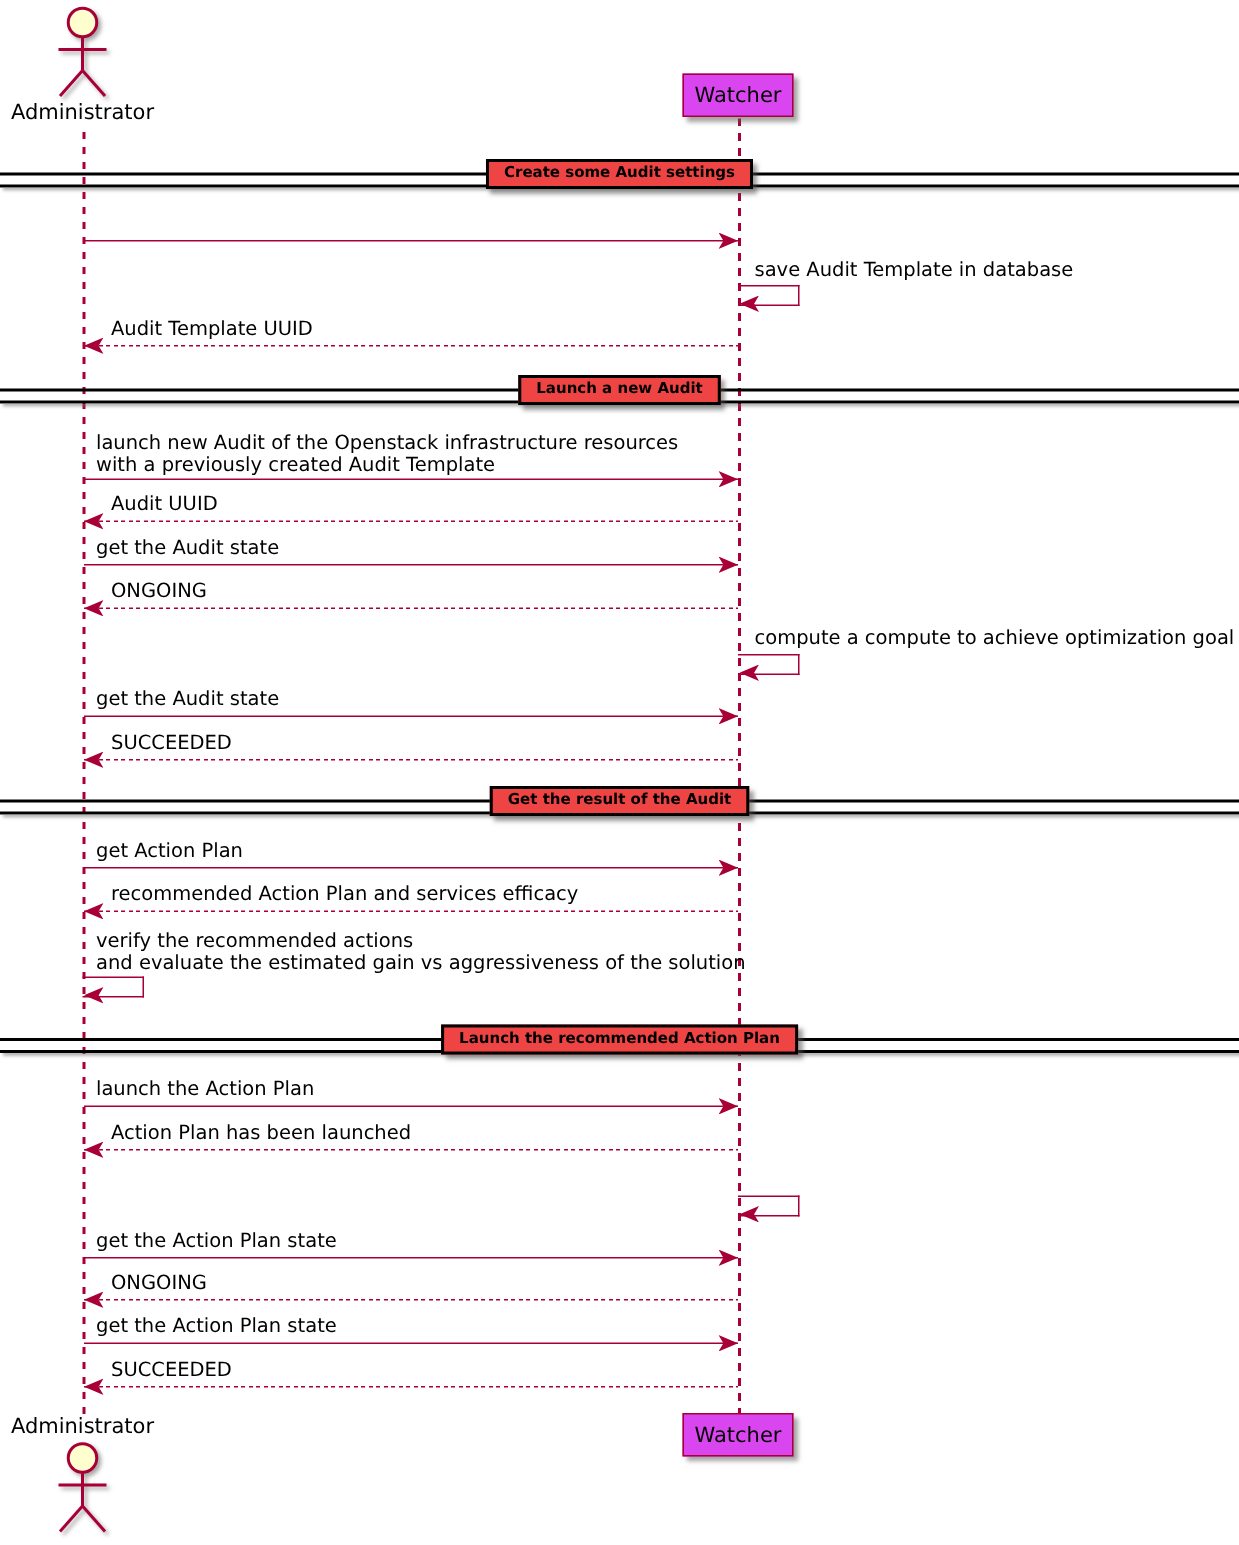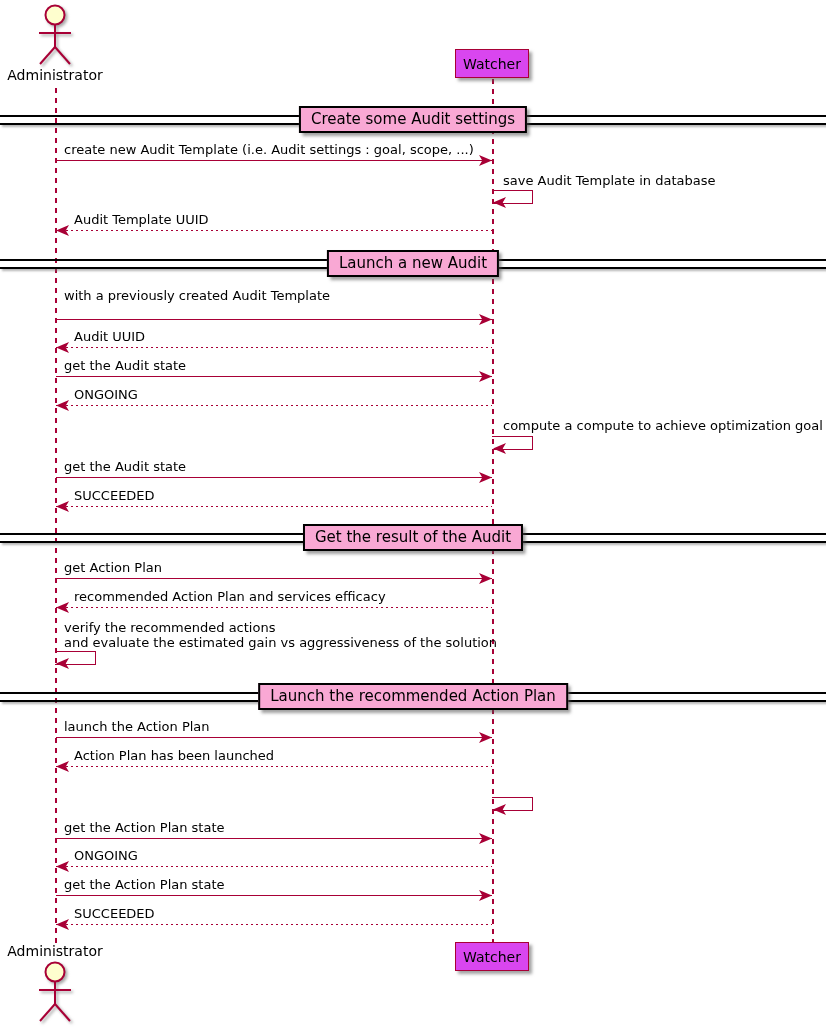--- a/index.html
+++ b/index.html
@@ -25,22 +25,22 @@
   .actor-label { position:absolute; width:110px; text-align:center; font-size:14px; white-space:nowrap; }
   
   .divider { position:absolute; left:0; right:0; height:0; }
   .divider-lines {
     position:absolute; left:0; right:0; top:-3px; height:6px;
     border-top:2px solid #000; border-bottom:2px solid #000;
     box-shadow:2px 2px 2px rgba(110,110,110,0.5);
   }
   .divider-box {
     position:absolute; top:-12px; left:50%; transform:translateX(-50%);
-    background:#f9a8d4; border:2px solid #000; padding:2px 10px 3px;
-    font-size:15px; font-weight:normal; white-space:nowrap;
+    background:#ef4444; border:2px solid #000; padding:2px 10px 3px;
+    font-size:10px; font-weight:bold; white-space:nowrap;
     box-shadow:3px 3px 3px rgba(80,80,80,0.55);
   }
   
   .msg-text { position:absolute; white-space:nowrap; font-size:13px; line-height:15px; }
   .msg-text span { display:block; }
   .line { position:absolute; left:56px; width:436px; }
   .line.solid  { height:1.4px; background:#A80036; }
   .line.dashed { height:1.3px;
     background:repeating-linear-gradient(to right,#A80036 0 2.5px,transparent 2.5px 5px); }
   .ah { position:absolute; width:13px; height:11px; background:#A80036; }
@@ -69,33 +69,33 @@
   </div>
   <div class="divider" style="top:536px">
     <div class="divider-lines"></div>
     <div class="divider-box">Get the result of the Audit</div>
   </div>
   <div class="divider" style="top:695px">
     <div class="divider-lines"></div>
     <div class="divider-box">Launch the recommended Action Plan</div>
   </div>
 
-  <div class="msg-text" style="left:64px;top:142px">create new Audit Template (i.e. Audit settings : goal, scope, ...)</div>
   <div class="line solid" style="top:160px"></div>
   <div class="ah ah-r" style="top:155px"></div>
 
   <div class="msg-text" style="left:503px;top:173px">save Audit Template in database</div>
   <div class="self-loop" style="left:492px;top:190px"></div>
   <div class="ah ah-l" style="left:493px;top:197px"></div>
 
   <div class="msg-text" style="left:74px;top:212px">Audit Template UUID</div>
   <div class="line dashed" style="top:230px"></div>
   <div class="ah ah-l" style="top:225px"></div>
 
   <div class="msg-text" style="left:64px;top:288px">
+    <span>launch new Audit of the Openstack infrastructure resources</span>
     <span>with a previously created Audit Template</span>
   </div>
   <div class="line solid" style="top:319px"></div>
   <div class="ah ah-r" style="top:314px"></div>
 
   <div class="msg-text" style="left:74px;top:329px">Audit UUID</div>
   <div class="line dashed" style="top:347px"></div>
   <div class="ah ah-l" style="top:342px"></div>
 
   <div class="msg-text" style="left:64px;top:358px">get the Audit state</div>

